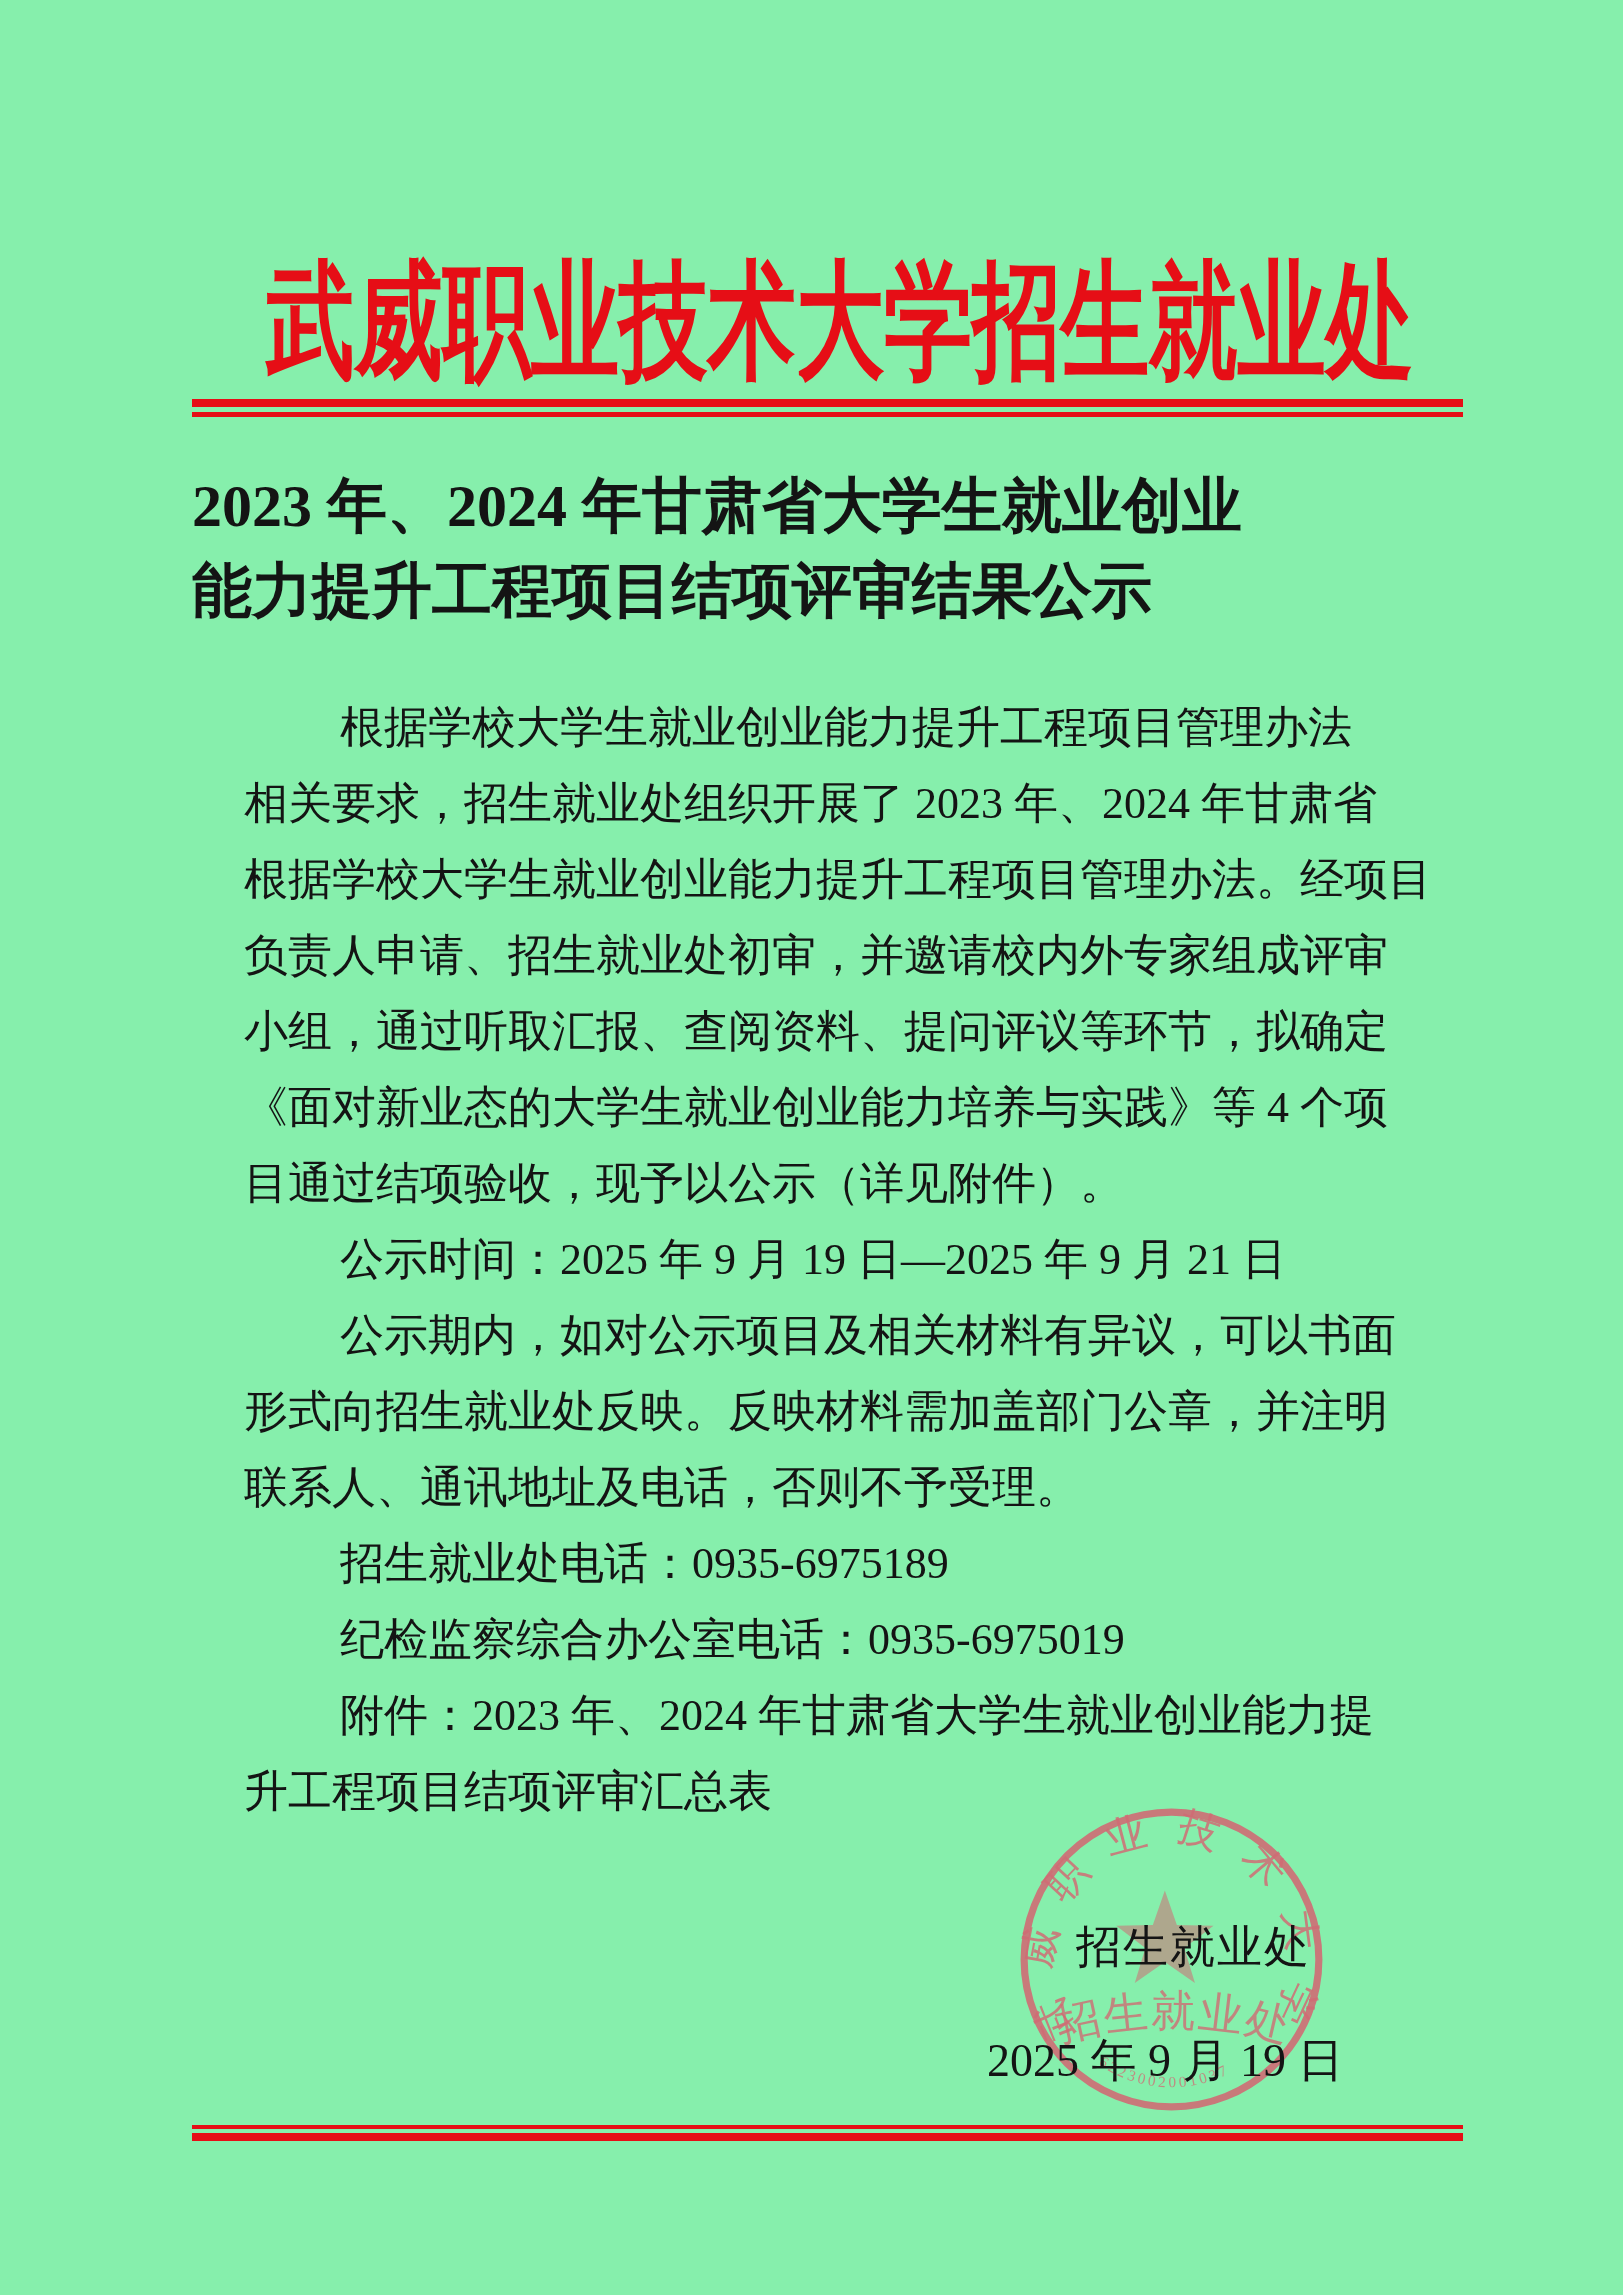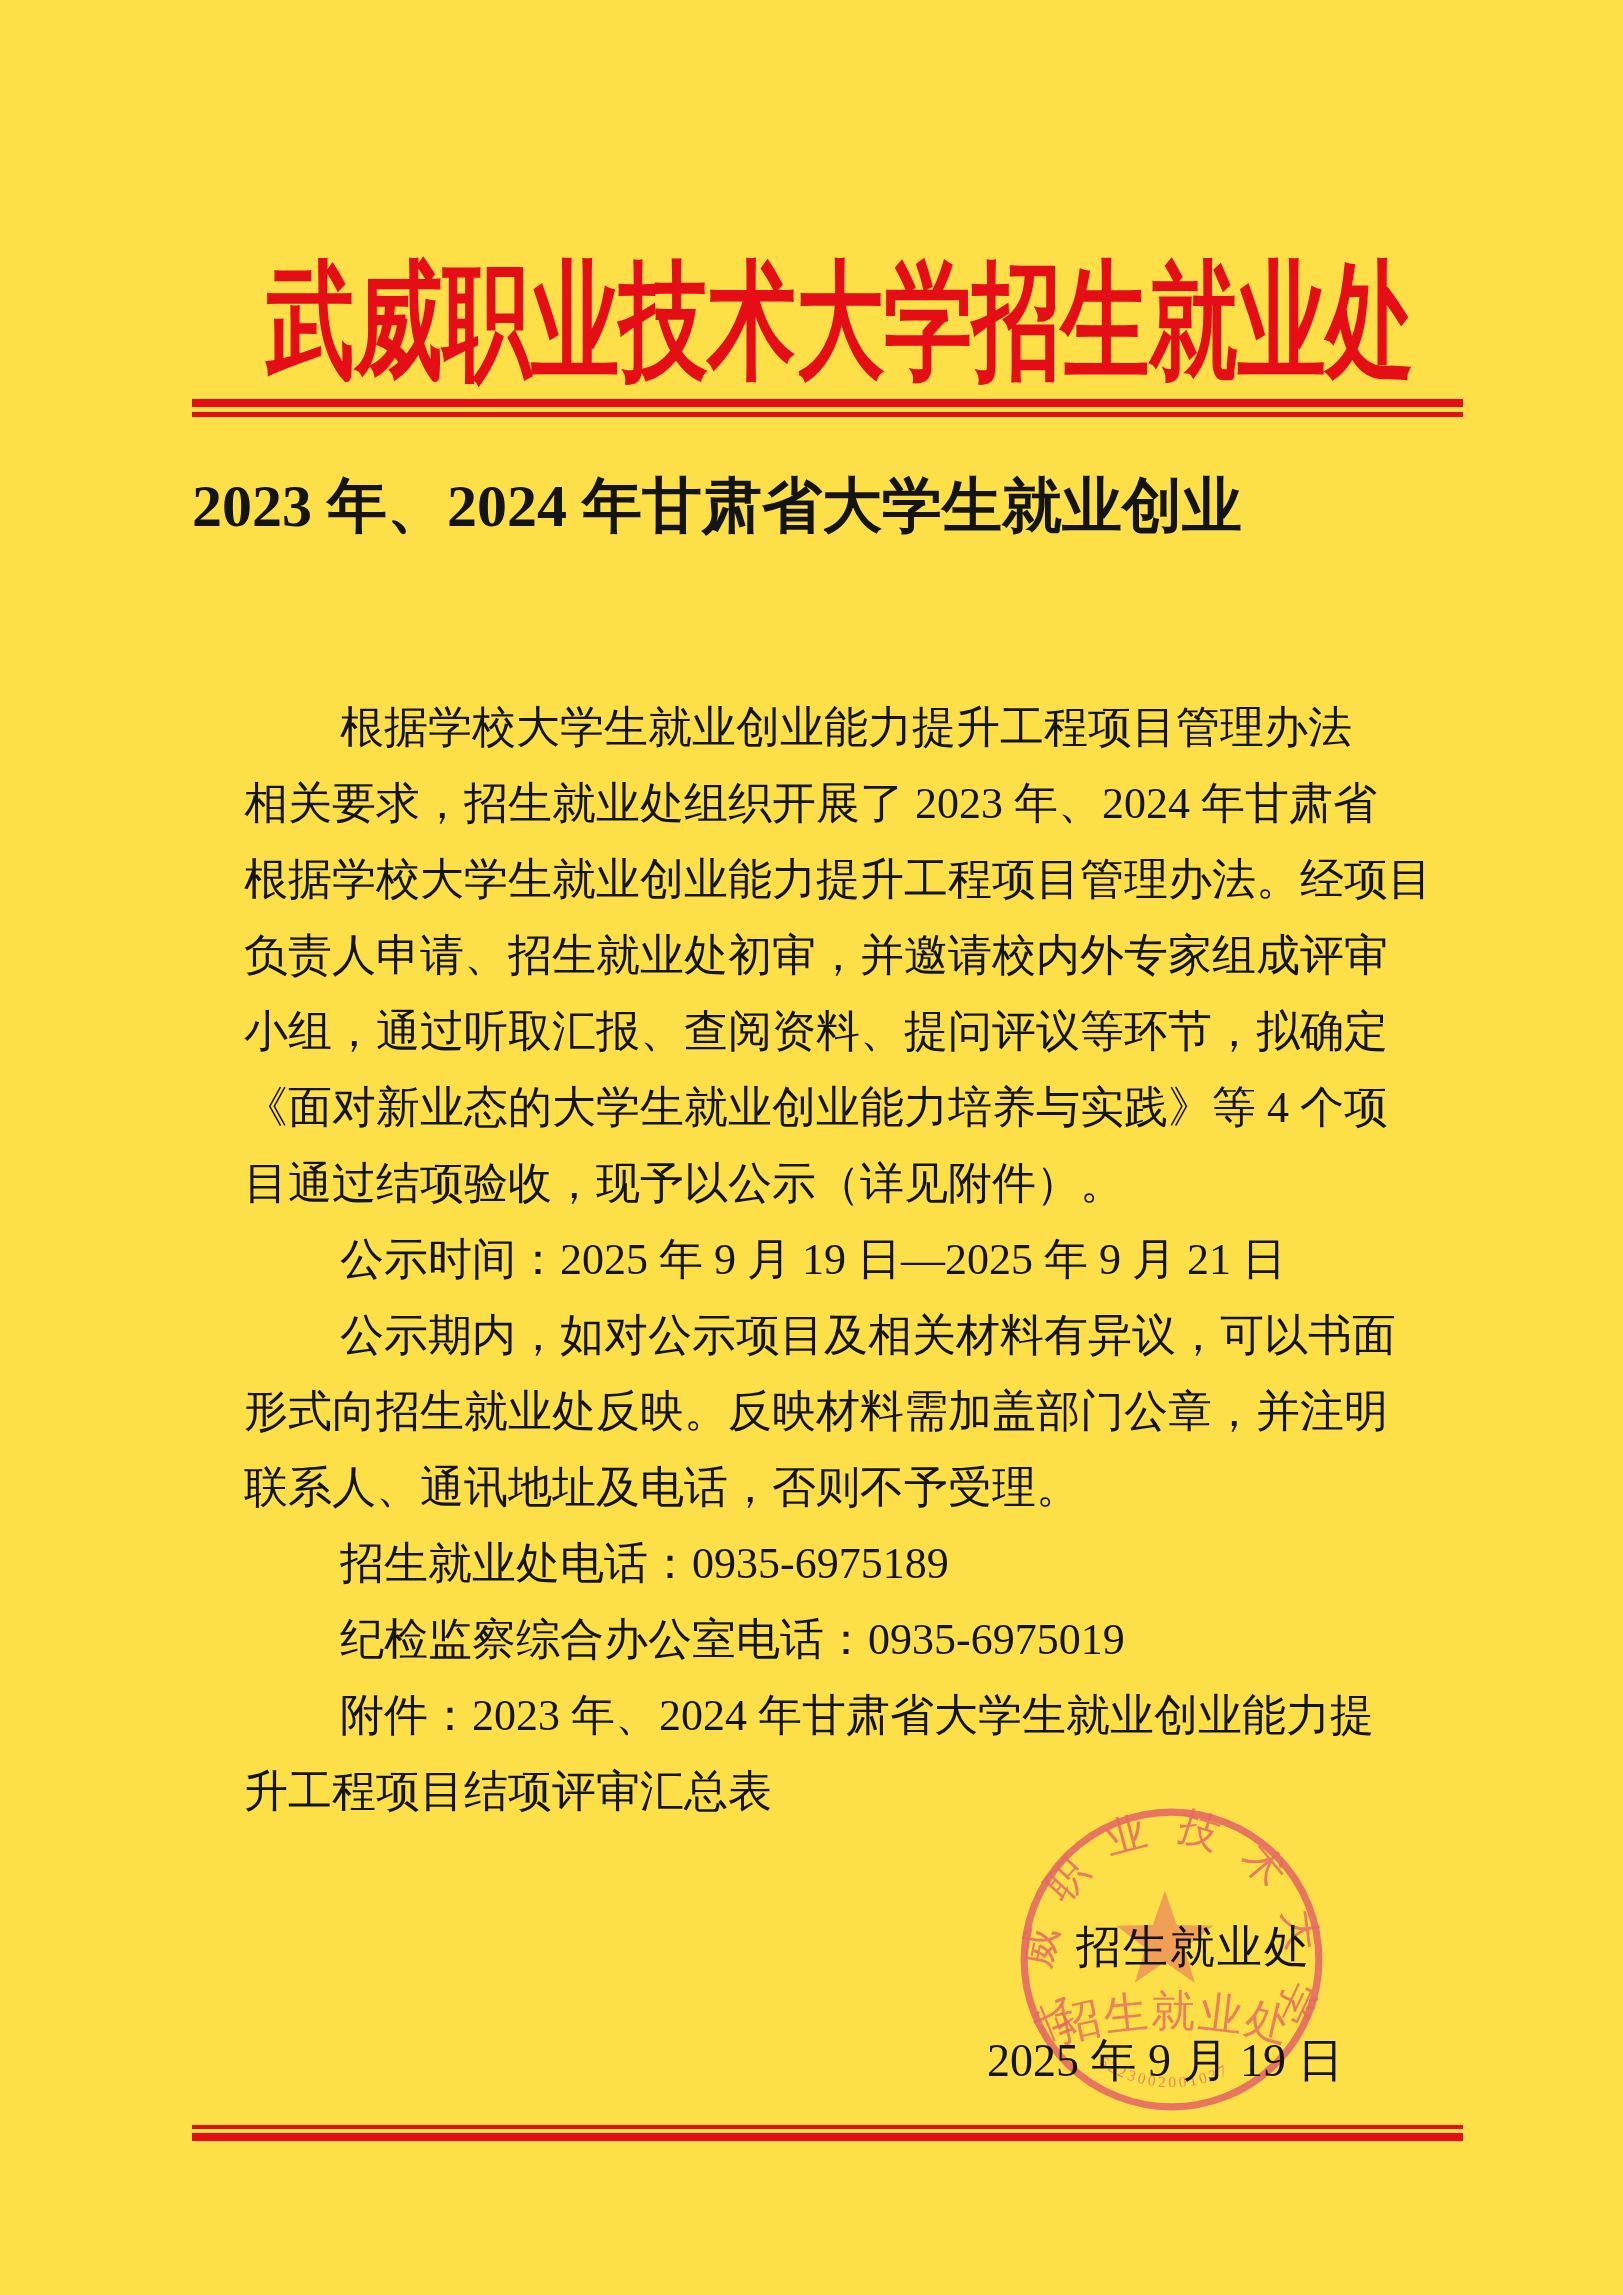--- a/index.html
+++ b/index.html
@@ -4,21 +4,21 @@
 <style>
   html, body {
     margin: 0;
     padding: 0;
     background: #ffffff;
   }
   .page {
     position: relative;
     width: 1623px;
     height: 2295px;
-    background: #fde047;
+    background: #86efac;
     overflow: hidden;
     font-family: "Liberation Serif", "DejaVu Serif", serif;
     color: #141414;
   }
   
   .banner {
     position: absolute;
     left: 266px;
     top: 258px;
     height: 128px;
@@ -114,20 +114,21 @@
 
 <div class="page">
 
   <div class="banner">武威职业技术大学招生就业处</div>
 
   <div class="rule rule-top-thick"></div>
   <div class="rule rule-top-thin"></div>
 
   <div class="doc-title">
     <div>2023 年、2024 年甘肃省大学生就业创业</div>
+    <div>能力提升工程项目结项评审结果公示</div>
   </div>
 
   <div class="body-text">
     <div class="line indent">根据学校大学生就业创业能力提升工程项目管理办法</div>
     <div class="line">相关要求，招生就业处组织开展了 2023 年、2024 年甘肃省</div>
     <div class="line">根据学校大学生就业创业能力提升工程项目管理办法。经项目</div>
     <div class="line">负责人申请、招生就业处初审，并邀请校内外专家组成评审</div>
     <div class="line">小组，通过听取汇报、查阅资料、提问评议等环节，拟确定</div>
     <div class="line">《面对新业态的大学生就业创业能力培养与实践》等 4 个项</div>
     <div class="line">目通过结项验收，现予以公示（详见附件）。</div>

